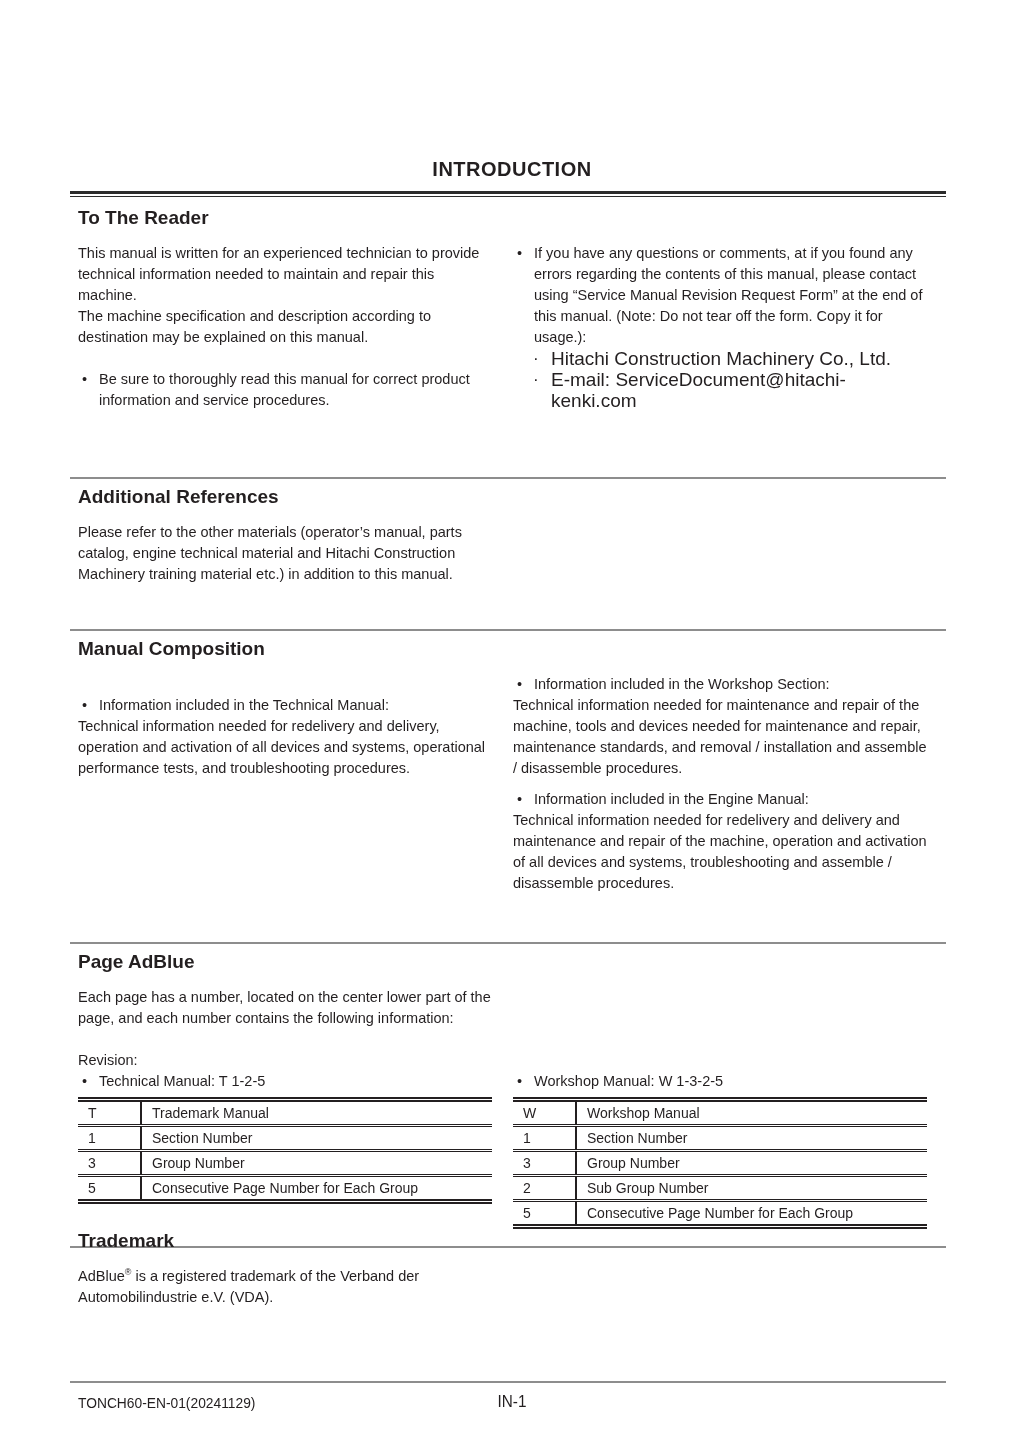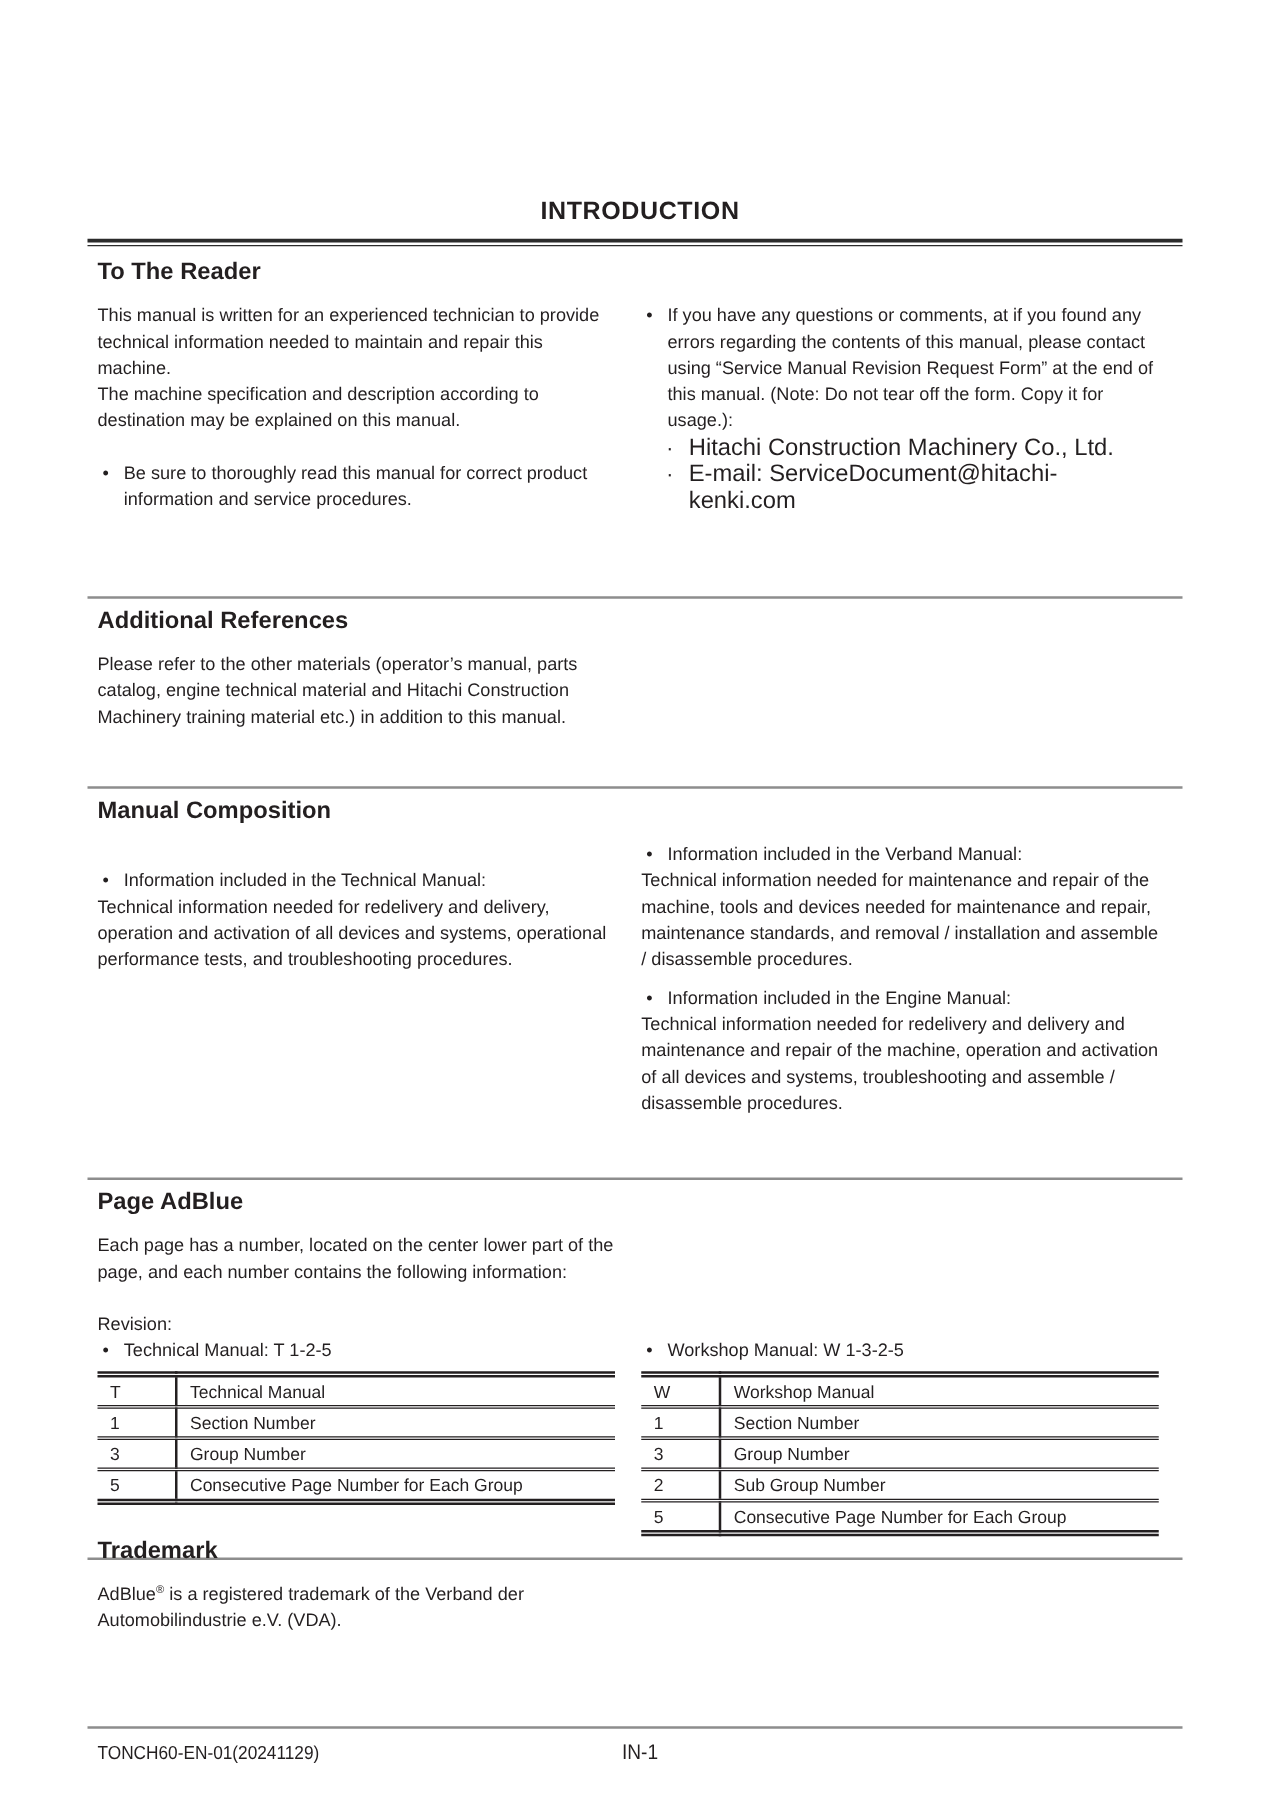--- a/index.html
+++ b/index.html
@@ -164,21 +164,21 @@
         <div class="gap"></div>
         <div class="bullet-para">
           <span class="bullet-glyph">•</span>
           <span class="bullet-text">Information included in the Technical Manual:</span>
         </div>
         <p>Technical information needed for redelivery and delivery, operation and activation of all devices and systems, operational performance tests, and troubleshooting procedures.</p>
       </div>
       <div class="col">
         <div class="bullet-para">
           <span class="bullet-glyph">•</span>
-          <span class="bullet-text">Information included in the Verband Manual:</span>
+          <span class="bullet-text">Information included in the Workshop Section:</span>
         </div>
         <p>Technical information needed for maintenance and repair of the machine, tools and devices needed for maintenance and repair, maintenance standards, and removal / installation and assemble / disassemble procedures.</p>
         <div class="gap-half"></div>
         <div class="bullet-para">
           <span class="bullet-glyph">•</span>
           <span class="bullet-text">Information included in the Engine Manual:</span>
         </div>
         <p>Technical information needed for redelivery and delivery and maintenance and repair of the machine, operation and activation of all devices and systems, troubleshooting and assemble / disassemble procedures.</p>
       </div>
     </div>
@@ -195,21 +195,21 @@
       <div class="col">
         <div class="bullet-para">
           <span class="bullet-glyph">•</span>
           <span class="bullet-text">Technical Manual: T 1-2-5</span>
         </div>
         <div class="tbl-wrap">
           <table class="pn-table">
             <tbody>
                 <tr>
               <td class="c1">T</td>
-              <td>Technical Manual</td>
+              <td>Trademark Manual</td>
             </tr>
             <tr>
               <td class="c1">1</td>
               <td>Section Number</td>
             </tr>
             <tr>
               <td class="c1">3</td>
               <td>Group Number</td>
             </tr>
             <tr>

